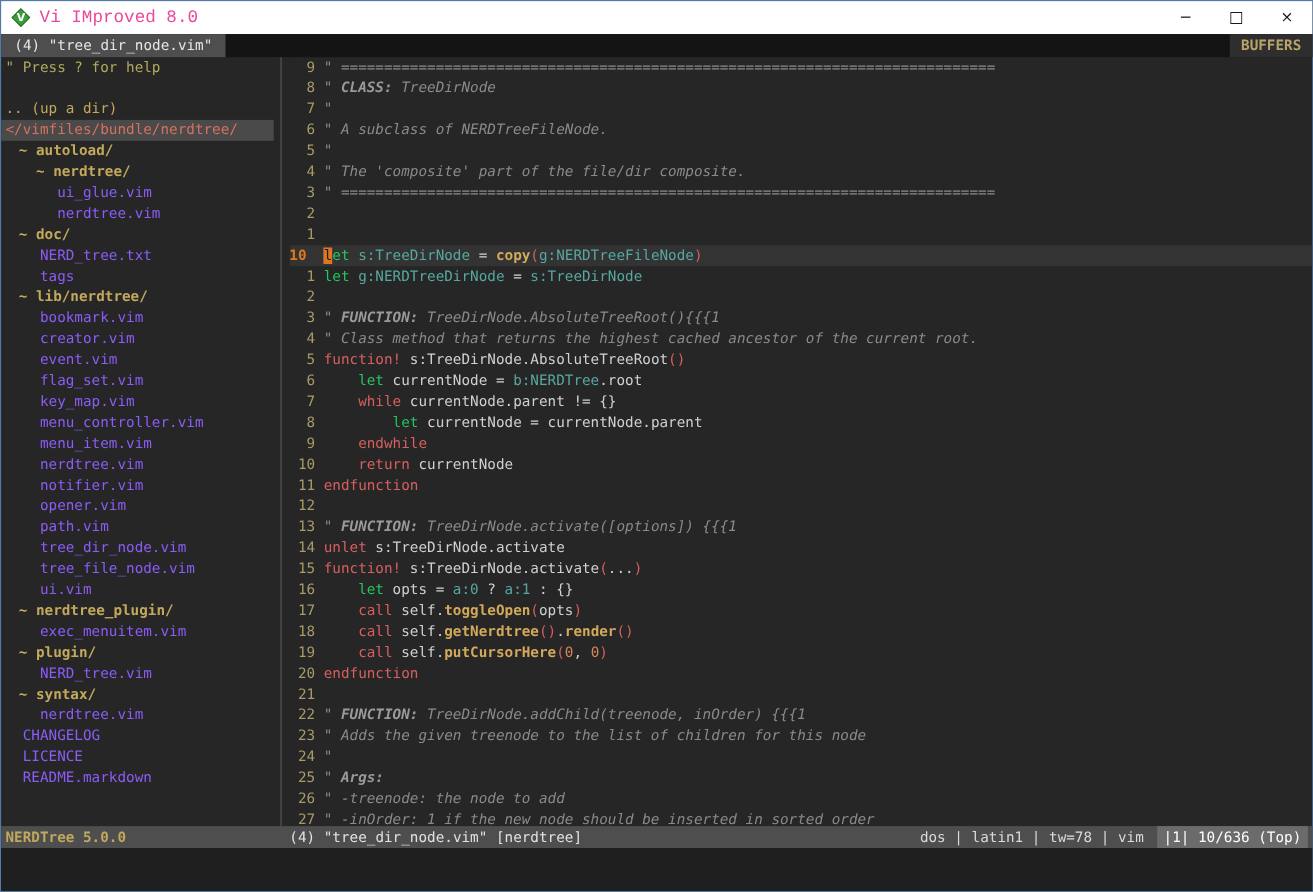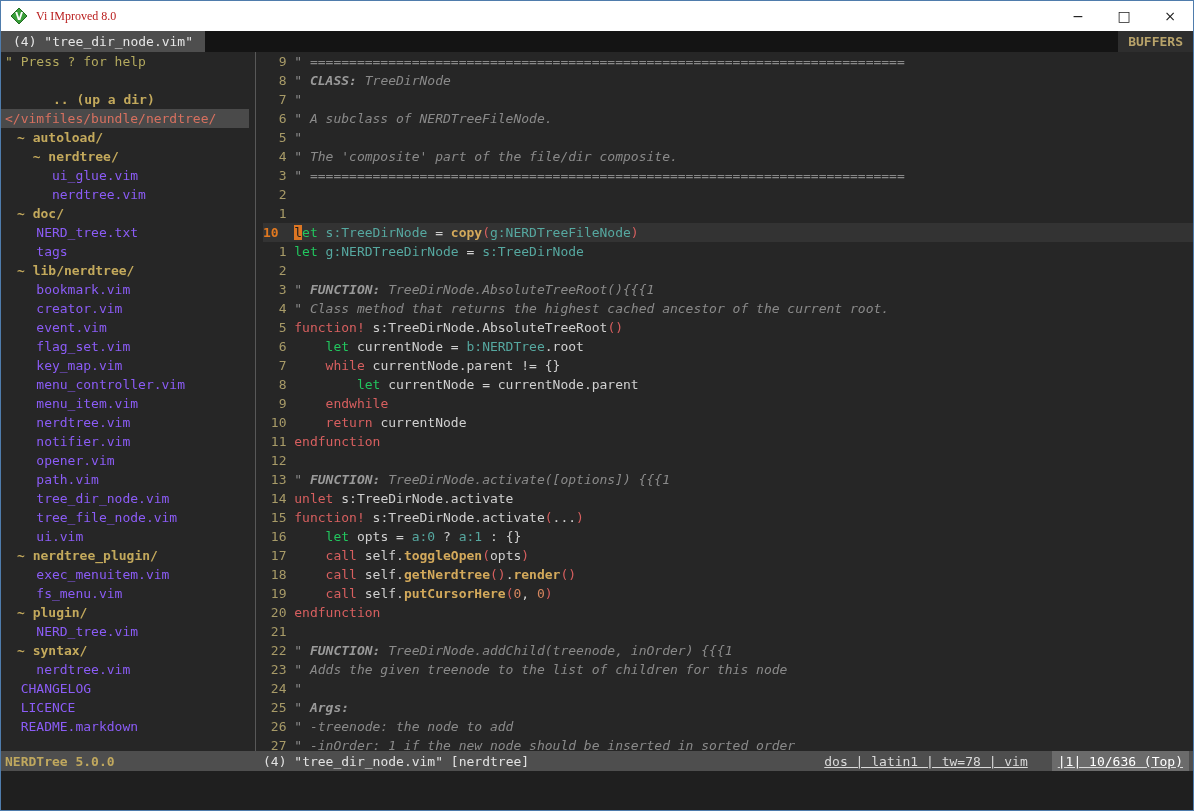--- a/index.html
+++ b/index.html
@@ -4,36 +4,36 @@
 <style>
   * { margin:0; padding:0; box-sizing:border-box; }
   html,body { width:1194px; height:811px; background:#262626; overflow:hidden; }
   body { font-family:"DejaVu Sans Mono", monospace; font-size:13px; }
 
   .window { width:1194px; height:811px; display:flex; flex-direction:column; border:1px solid #4f7cac; background:#262626; }
 
   
   .titlebar { height:30px; background:#ffffff; display:flex; align-items:center; flex:none; }
   .vim-icon { margin:0 8px 0 9px; display:flex; align-items:center; }
-  .title-text { font-family:Liberation Serif, serif; font-size:12px; color:#b91c1c; }
+  .title-text { font-family:Liberation Mono, monospace; font-size:16px; color:#ec4899; }
   .controls { margin-left:auto; display:flex; height:100%; }
   .ctrl { width:46px; height:100%; display:flex; align-items:center; justify-content:center; font-size:14px; color:#1a1a1a; font-family:"DejaVu Sans", sans-serif; cursor:default; }
 
   
   .tabline { height:21px; background:#141414; display:flex; align-items:stretch; flex:none; }
   .tab { background:#4e4e4e; color:#e6e6e6; padding:0 12px; display:flex; align-items:center; white-space:pre; }
   .buffers { margin-left:auto; color:#b8a36a; font-weight:bold; background:#2e2e2e; padding:0 10px; display:flex; align-items:center; }
 
   
   .main { flex:1; display:flex; overflow:hidden; line-height:19px; }
   .tree { width:248px; flex:none; overflow:hidden; padding-top:0; }
   .tline { height:19px; white-space:pre; padding-left:4px; }
   .t-help  { color:#b3a95e; }
   .t-blank {}
-  .t-updir { color:#c3a95c; font-weight:bold;margin-left:48px; }
+  .t-updir { color:#c3a95c; font-weight:normal; }
   .t-root  { color:#d7705f; background:#4a4a4a; }
   .t-dir   { color:#c3a95c; font-weight:bold;padding-left:16px; }
   .t-file  { color:#8b5cf6; }
 
   .vsep { width:14px; flex:none; position:relative; background:#262626; }
   .vsep::after { content:""; position:absolute; left:6px; top:0; bottom:0; width:1px; background:#585858; }
 
   .editor { flex:1; overflow:hidden; }
   .erow { display:flex; height:19px; white-space:pre; }
   .erow.cur { background:#333333; }
@@ -49,21 +49,21 @@
   .cy { color:#56a8a0; }
   .fy { color:#d3a95b; font-weight:bold; }
   .no { color:#d7875f; }
   .w  { color:#d0d0d0; }
   .cursor { background:#dd7623; color:#1d1d1d; }
 
   
   .statusline { height:20px; background:#4e4e4e; display:flex; align-items:center; flex:none; color:#d8d8d8; }
   .sl-left { width:262px; flex:none; color:#c0a85e; font-weight:bold; padding-left:4px; white-space:pre; }
   .sl-file { white-space:pre; color:#e2e2e2; }
-  .sl-right { margin-left:auto; display:flex; align-items:center; gap:24px; padding-right:4px;text-decoration:underline; }
+  .sl-right { margin-left:auto; display:flex; align-items:center; gap:12px; padding-right:4px; }
   .sl-info { white-space:pre; color:#dadada; }
   .sl-pos { white-space:pre; background:#6b6b6b; color:#ffffff; padding:0 6px; height:20px; display:flex; align-items:center; }
 
   
   .cmdline { height:39px; background:#1f1f1f; flex:none; }
 </style>
 </head>
 <body>
 
 <div class="window">
@@ -111,21 +111,20 @@
         <div class="tline t-file">    menu_item.vim</div>
         <div class="tline t-file">    nerdtree.vim</div>
         <div class="tline t-file">    notifier.vim</div>
         <div class="tline t-file">    opener.vim</div>
         <div class="tline t-file">    path.vim</div>
         <div class="tline t-file">    tree_dir_node.vim</div>
         <div class="tline t-file">    tree_file_node.vim</div>
         <div class="tline t-file">    ui.vim</div>
         <div class="tline t-dir">~ nerdtree_plugin/</div>
         <div class="tline t-file">    exec_menuitem.vim</div>
-        <div class="tline t-file">    fs_menu.vim</div>
         <div class="tline t-dir">~ plugin/</div>
         <div class="tline t-file">    NERD_tree.vim</div>
         <div class="tline t-dir">~ syntax/</div>
         <div class="tline t-file">    nerdtree.vim</div>
         <div class="tline t-file">  CHANGELOG</div>
         <div class="tline t-file">  LICENCE</div>
         <div class="tline t-file">  README.markdown</div>
       </div>
     <div class="vsep"></div>
     <div class="editor">

